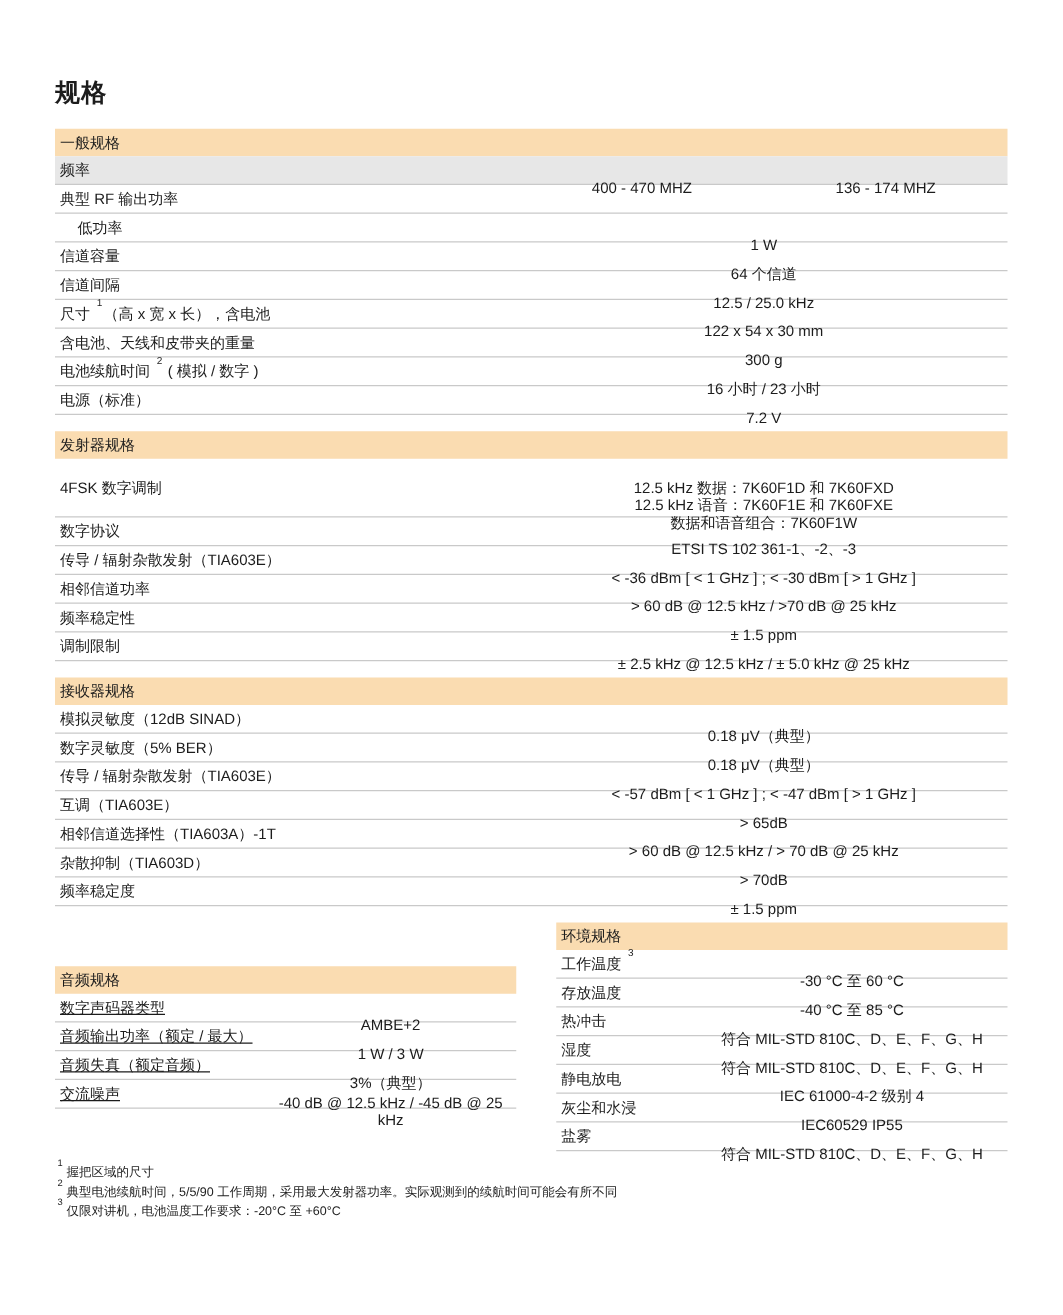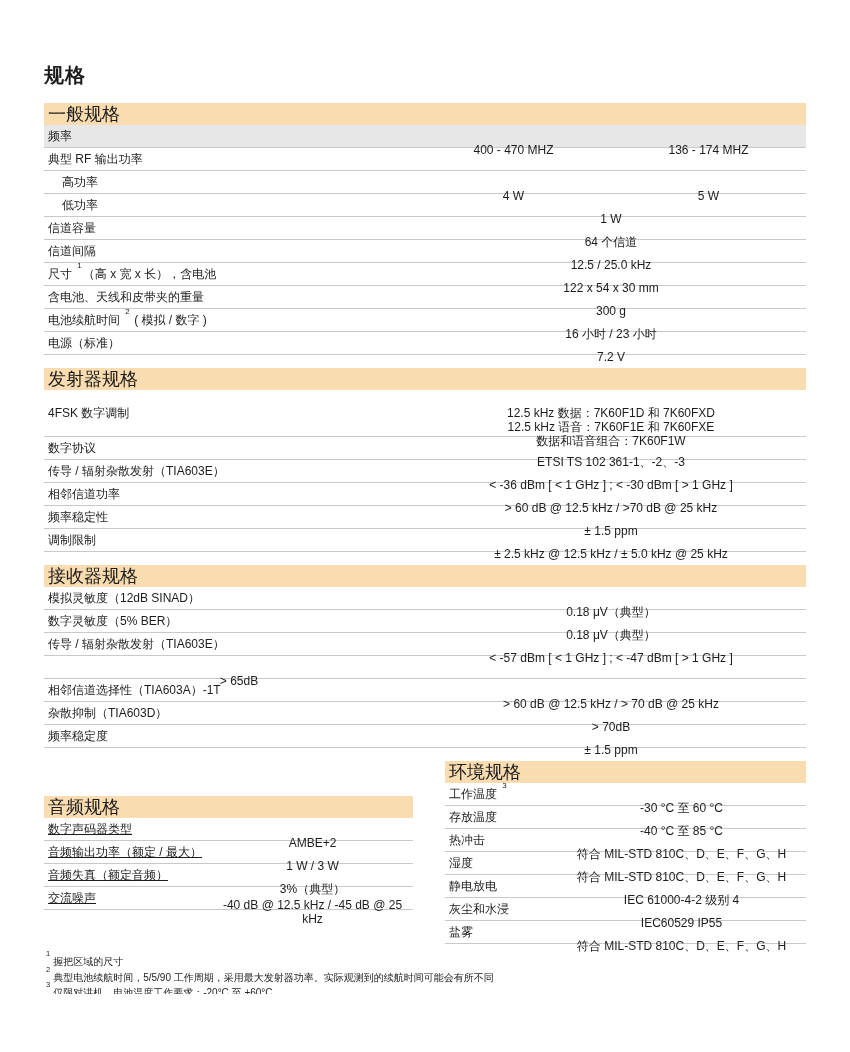--- a/index.html
+++ b/index.html
@@ -19,21 +19,21 @@
   }
   h1.title{
     font-size:20px; font-weight:bold; line-height:26px;
     margin-bottom:15px; letter-spacing:1px;
   }
   .spec-table{ margin-top:13px; width:100%; }
   .spec-table.first{ margin-top:0; }
   .sec-header{
     background:var(--peach);
     height:22px; line-height:22px;
-    font-size:18px; padding-left:4px;
+    font-size:12px; padding-left:4px;
   }
   .row{
     display:flex; align-items:center;
     height:23px;
     border-bottom:1px solid var(--border);
     font-size:12px; line-height:14px;
   }
   .row.shaded{ background:var(--shade); }
   .row.multi{ height:47px; }
   .row .label{ padding-left:4px; flex:0 0 auto; }
@@ -73,25 +73,20 @@
       <div class="sec-header">一般规格</div>
       <div class="row shaded">
         <div class="label"><span>频率</span></div>
         <div class="val col">400 - 470 MHZ</div>
         <div class="val col">136 - 174 MHZ</div>
       </div>
       <div class="row">
         <div class="label wide"><span>典型 RF 输出功率</span></div>
       </div>
       <div class="row indent">
-        <div class="label"><span>高功率</span></div>
-        <div class="val col">4 W</div>
-        <div class="val col">5 W</div>
-      </div>
-      <div class="row indent">
         <div class="label"><span>低功率</span></div>
         <div class="val span">1 W</div>
       </div>
       <div class="row">
         <div class="label"><span>信道容量</span></div>
         <div class="val span">64 个信道</div>
       </div>
       <div class="row">
         <div class="label"><span>信道间隔</span></div>
         <div class="val span">12.5 / 25.0 kHz</div>
@@ -152,20 +147,21 @@
       </div>
       <div class="row">
         <div class="label"><span>数字灵敏度（5% BER）</span></div>
         <div class="val span">0.18 μV（典型）</div>
       </div>
       <div class="row">
         <div class="label"><span>传导 / 辐射杂散发射（TIA603E）</span></div>
         <div class="val span">&lt; -57 dBm [ &lt; 1 GHz ] ; &lt; -47 dBm [ &gt; 1 GHz ]</div>
       </div>
       <div class="row">
+        <div class="label"><span>互调（TIA603E）</span></div>
         <div class="val span">&gt; 65dB</div>
       </div>
       <div class="row">
         <div class="label"><span>相邻信道选择性（TIA603A）-1T</span></div>
         <div class="val span">&gt; 60 dB @ 12.5 kHz / &gt; 70 dB @ 25 kHz</div>
       </div>
       <div class="row">
         <div class="label"><span>杂散抑制（TIA603D）</span></div>
         <div class="val span">&gt; 70dB</div>
       </div>

